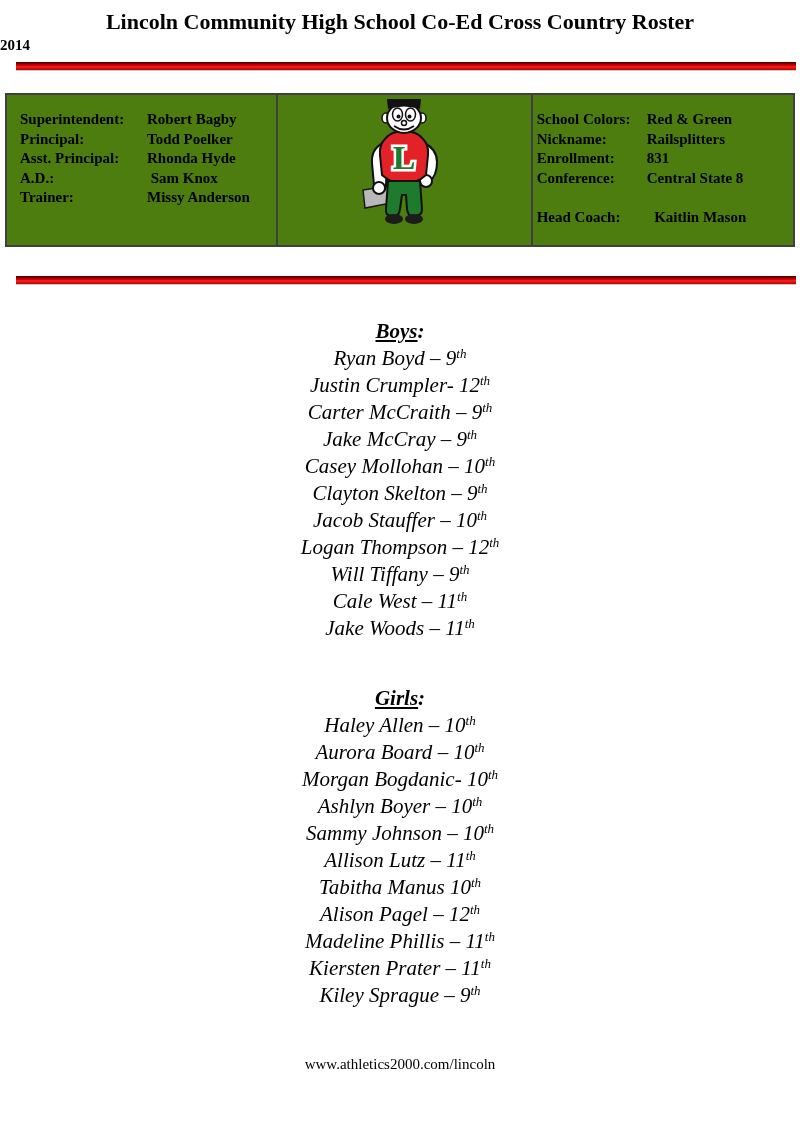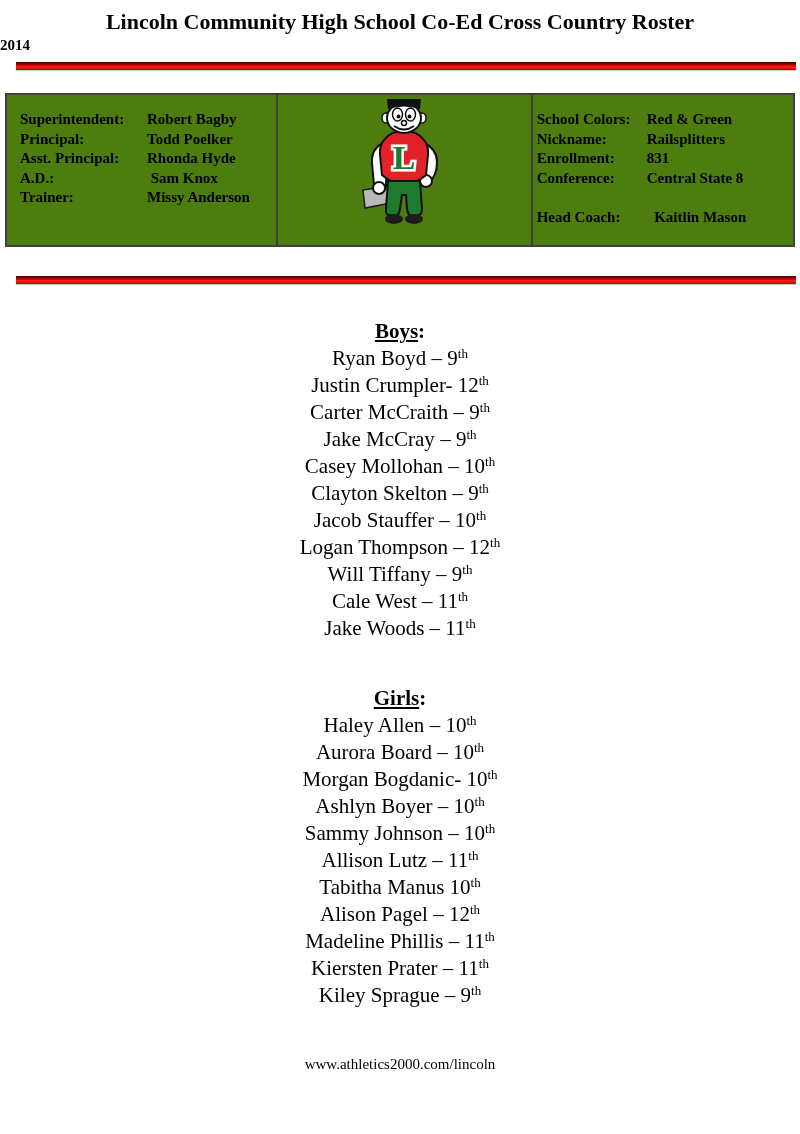--- a/index.html
+++ b/index.html
@@ -28,21 +28,21 @@
   .info-cell + .info-cell { border-left:2px solid #3f3f3f; }
   .info-cell.left  { padding:15px 4px 0 13px; }
   .info-cell.right { padding:15px 4px 0 4px; }
   .info-cell.mid   { display:flex; justify-content:center; align-items:flex-start; }
   .info-row { height:19.5px; line-height:19.5px; font-size:15px; font-weight:700; white-space:pre; overflow:hidden; }
   .info-label { display:inline-block; white-space:pre; }
   .left  .info-label { width:127px; }
   .right .info-label { width:110px; }
   .info-value { white-space:pre; }
   
-  .roster { text-align:center; font-size:21px; }
+  .roster { text-align:center; font-size:21px;font-style:italic; }
   .team.boys  { margin-top:33px; }
   .team.girls { margin-top:43px; }
   .team-heading { font-weight:700; line-height:27px; }
   .team-heading .u { text-decoration:underline; }
   .athlete { line-height:27px; }
   .athlete .ord { font-size:13px; position:relative; top:-7px; vertical-align:baseline; line-height:0; }
   
   .footer { margin-top:46px; text-align:center; font-size:15px; line-height:18px; }
   svg text { user-select:none; }
 </style>

